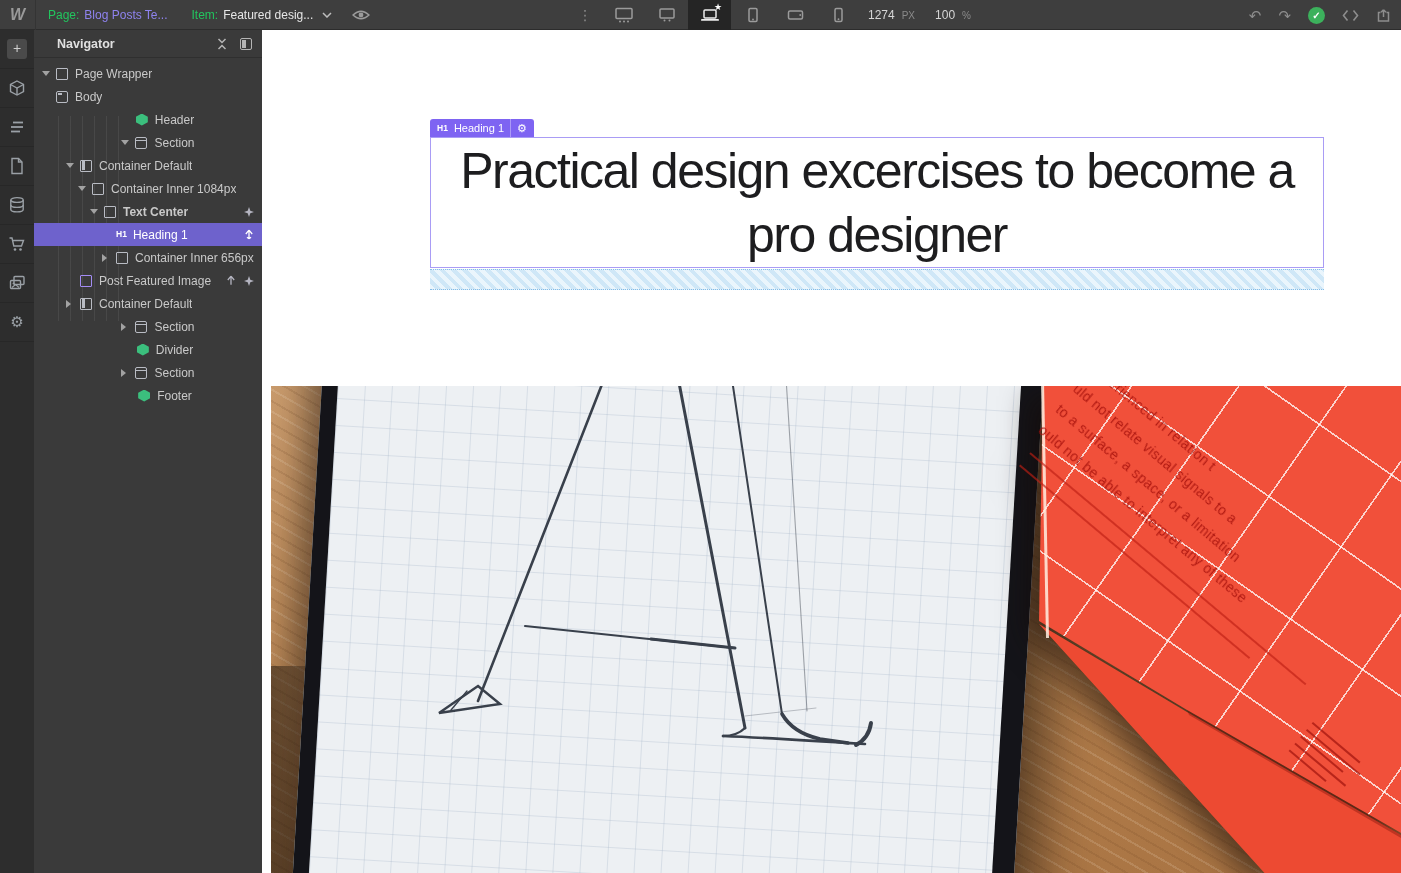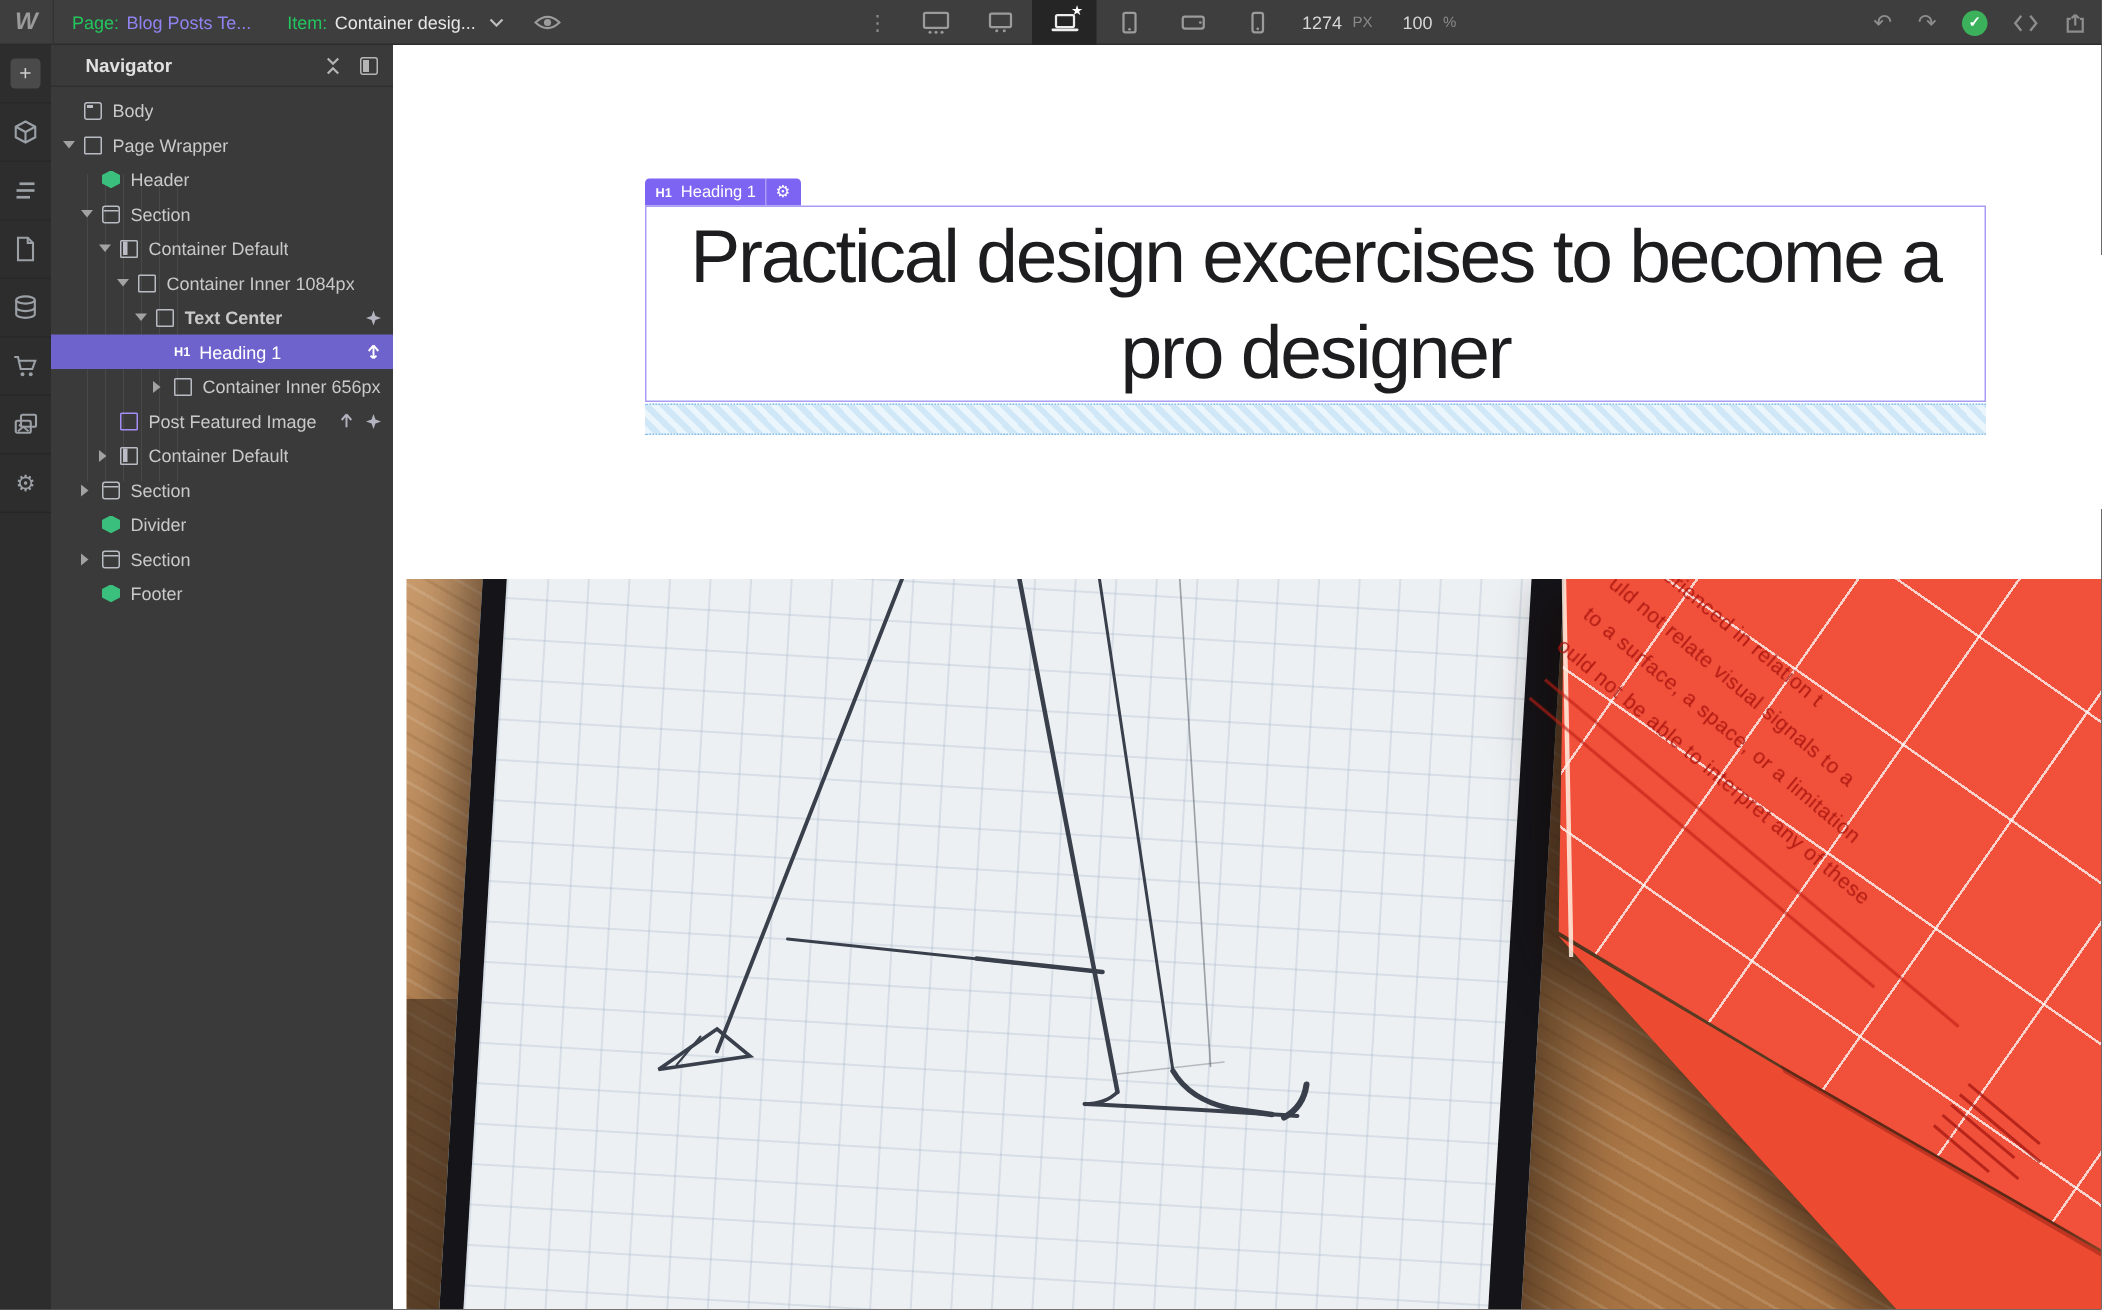--- a/index.html
+++ b/index.html
@@ -53,21 +53,21 @@
   .nav-head-ico { color:#b5b5b5; margin-left:12px; display:inline-flex; cursor:pointer; }
   .panel-ico { width:12px; height:12px; border:1.5px solid #b5b5b5; border-radius:2px; position:relative; }
   .panel-ico::before { content:''; position:absolute; left:1px; top:1px; bottom:1px; width:4px; background:#b5b5b5; }
   .tree { position:relative; padding-top:4px; }
   .guides { position:absolute; left:24px; top:58px; width:62px; height:205px;
             background:repeating-linear-gradient(to right, rgba(255,255,255,0.07) 0 1px, transparent 1px 12px);
             pointer-events:none; }
   .row { position:relative; height:23px; display:flex; align-items:center;
          color:#c9c9c9; font-size:12px; cursor:pointer; white-space:nowrap; }
   .row.sel { background:#6e62cc; color:#ffffff; }
-  .lvl0{padding-left:8px;} .lvl1{padding-left:8px;} .lvl2{padding-left:20px;}
+  .lvl0{padding-left:8px;} .lvl1{padding-left:8px;} .lvl2{padding-left:20px;justify-content:center;}
   .lvl3{padding-left:32px;} .lvl4{padding-left:44px;} .lvl5{padding-left:56px;font-weight:bold;} .lvl6{padding-left:68px;}
   .arr-slot { width:14px; display:flex; align-items:center; justify-content:flex-start; flex:none; }
   .arr-exp { width:0; height:0; border-left:4px solid transparent; border-right:4px solid transparent;
              border-top:5px solid #a2a2a2; }
   .arr-col { width:0; height:0; border-top:4px solid transparent; border-bottom:4px solid transparent;
              border-left:5px solid #a2a2a2; }
   .t-ico { width:12px; height:12px; flex:none; margin-right:7px; position:relative; display:inline-block; }
   .ico-sq { border:1.3px solid #b9bcc4; border-radius:1px; }
   .ico-sq-purple { border:1.3px solid #a48df5; border-radius:1px; }
   .ico-body { border:1.3px solid #b9bcc4; border-radius:2px; }
@@ -145,21 +145,21 @@
   <div class="topbar">
     <div class="logo-cell">
       <span class="w-logo">W</span>
     </div>
     <div class="tb-group">
       <span class="tb-label">Page:</span>
       <span class="tb-value-purple">Blog Posts Te...</span>
     </div>
     <div class="tb-group">
       <span class="tb-label">Item:</span>
-      <span class="tb-value-white">Container desig...</span>
+      <span class="tb-value-white">Featured desig...</span>
       <span class="chev">
         <svg width="10" height="6" viewBox="0 0 10 6">
             <polyline points="1,1 5,5 9,1" fill="none" stroke="#bdbdbd" stroke-width="1.5"></polyline>
           </svg>
       </span>
     </div>
     <div class="eye-cell">
       <span>
         <svg width="18" height="12" viewBox="0 0 18 12">
             <path d="M1,6 Q9,-1.5 17,6 Q9,13.5 1,6 Z" fill="none" stroke="#9b9b9b" stroke-width="1.4"></path>
@@ -301,32 +301,32 @@
           </svg>
       </span>
       <span class="nav-head-ico">
           <span class="panel-ico"></span>
         </span>
     </div>
 
     <div class="tree">
       <div class="guides"></div>
 
+      <div class="row lvl1">
+        <span class="arr-slot">
+            <span class="arr-exp"></span>
+          </span>
+        <span class="t-ico ico-sq"></span>
+        <span class="row-label">Page Wrapper</span>
+      </div>
+
       <div class="row lvl0">
         <span class="arr-slot"></span>
           <span class="t-ico ico-body"></span>
         <span class="row-label">Body</span>
-      </div>
-
-      <div class="row lvl1">
-        <span class="arr-slot">
-            <span class="arr-exp"></span>
-          </span>
-        <span class="t-ico ico-sq"></span>
-        <span class="row-label">Page Wrapper</span>
       </div>
 
       <div class="row lvl2">
         <span class="arr-slot"></span>
           <span class="t-ico ico-component"></span>
         <span class="row-label">Header</span>
       </div>
 
       <div class="row lvl2">
         <span class="arr-slot">

